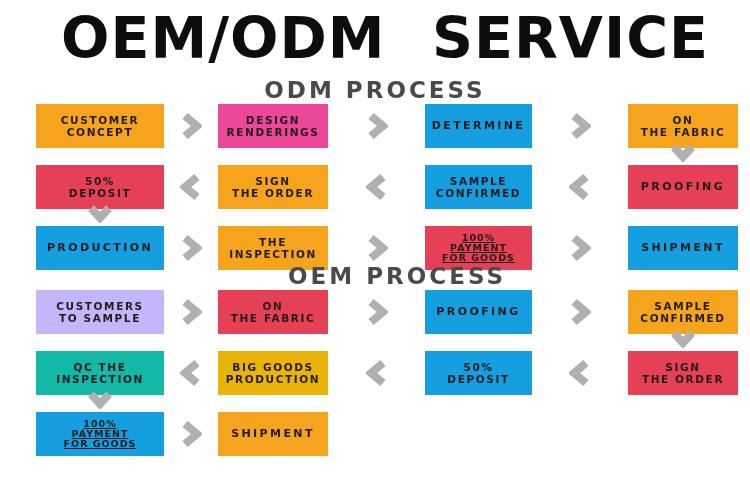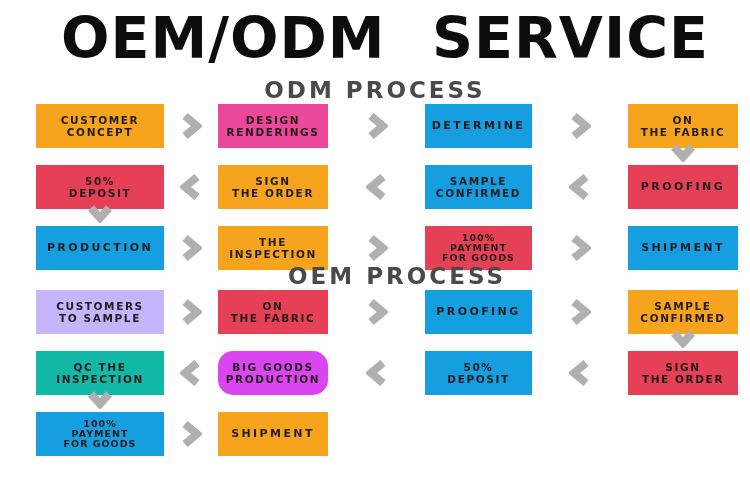--- a/index.html
+++ b/index.html
@@ -49,21 +49,21 @@
     justify-content:center;
     text-align:center;
     color:#221c1c;
     font-weight:bold;
     font-size:10.5px;
     letter-spacing:1.6px;
   }
   .box .line{line-height:1.18;white-space:nowrap;}
   .box.single{font-size:11px;letter-spacing:2.4px;}
   .box.tight{font-size:9.5px;letter-spacing:1px;}
-  .box.tight .line{line-height:1.05;}
+  .box.tight .line{line-height:1.05;text-decoration:underline;}
   .arrow-cell{
     display:flex;align-items:center;justify-content:center;
     height:100%;
   }
   .arrow-cell svg{display:block;}
 </style>
 </head>
 <body>
 
 <div id="page">
@@ -226,21 +226,21 @@
         <div class="flow-row">
           <div class="box" style="background: #14b8a6; color: rgb(34, 28, 28); grid-column: 1;">
             <div class="line">QC THE</div>
             <div class="line">INSPECTION</div>
           </div>
           <div class="arrow-cell" style="grid-column: 2;">
             <svg width="22" height="26" viewBox="0 0 22 26">
               <path d="M17 3 L5 13 L17 23" fill="none" stroke="#B0B0B0" stroke-width="8" stroke-linecap="butt" stroke-linejoin="miter"></path>
             </svg>
           </div>
-          <div class="box" style="background: #d946ef; color: rgb(34, 28, 28); grid-column: 3; border-radius: 15px;">
+          <div class="box" style="background: #eab308; color: rgb(34, 28, 28); grid-column: 3;">
             <div class="line">BIG GOODS</div>
             <div class="line">PRODUCTION</div>
           </div>
           <div class="arrow-cell" style="grid-column: 4;">
             <svg width="22" height="26" viewBox="0 0 22 26">
               <path d="M17 3 L5 13 L17 23" fill="none" stroke="#B0B0B0" stroke-width="8" stroke-linecap="butt" stroke-linejoin="miter"></path>
             </svg>
           </div>
           <div class="box" style="background: rgb(22, 159, 224); color: rgb(34, 28, 28); grid-column: 5;">
             <div class="line">50%</div>

